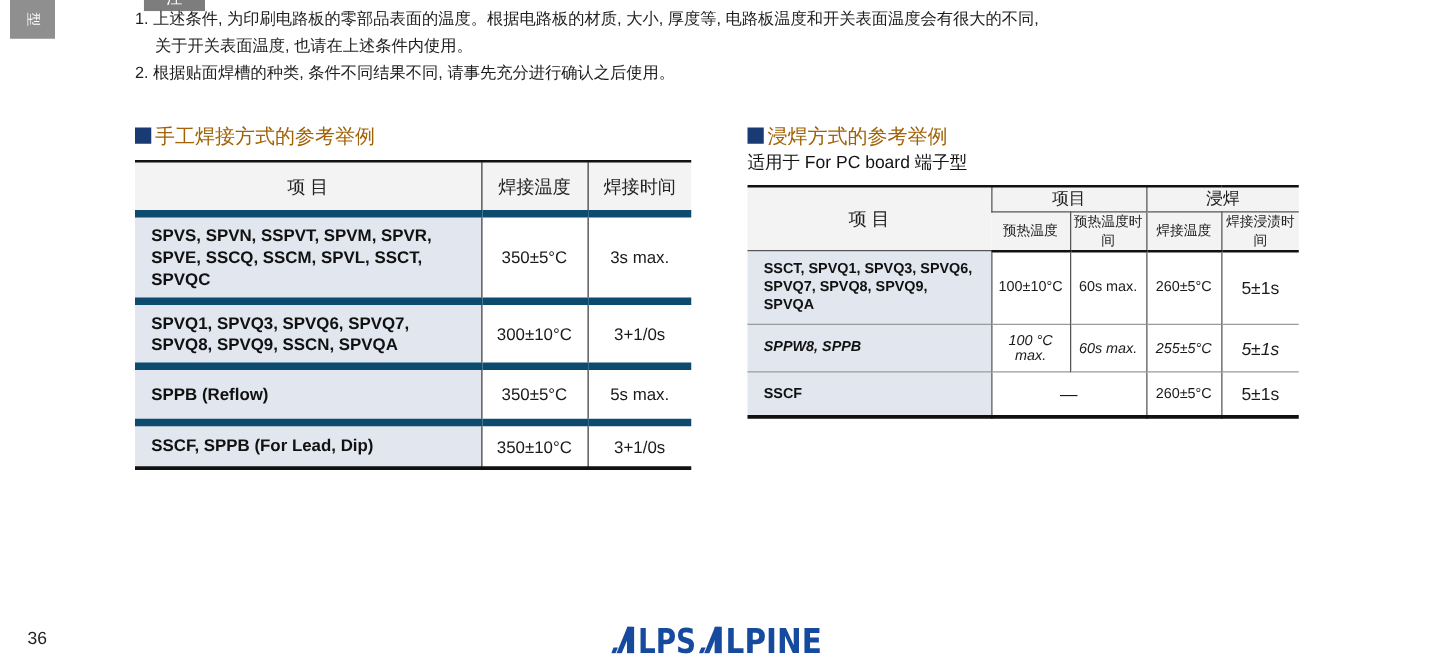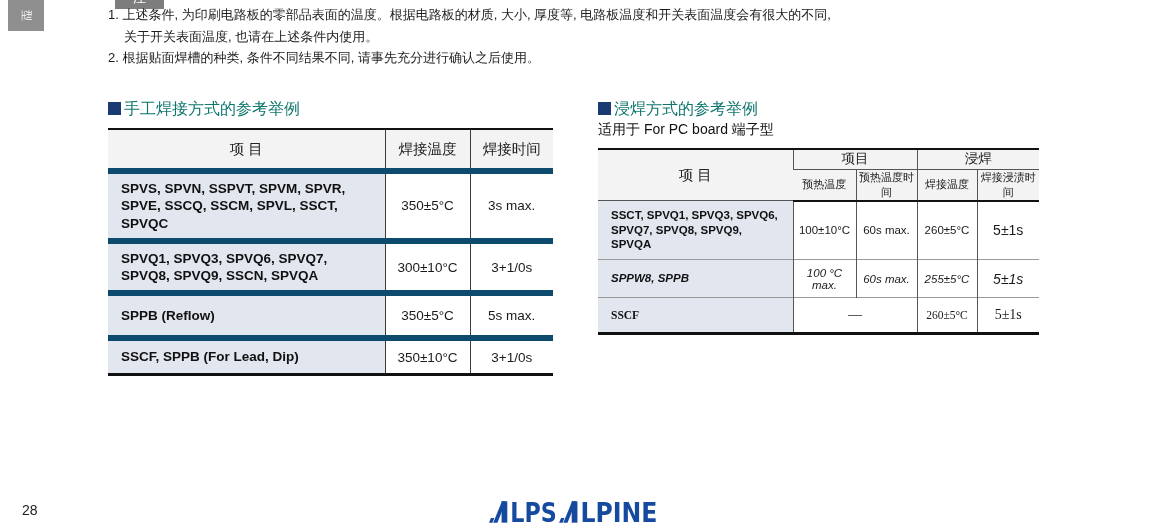--- a/index.html
+++ b/index.html
@@ -15,21 +15,21 @@
   
   .note-tab { left:115px; top:0; width:49px; height:9px; overflow:hidden; }
   .note-tab .inner { width:49px; height:22px; margin-top:-13px; background:#7d7d7d;
                      color:#fff; font-size:13px; text-align:center; line-height:22px; }
 
   
   .notes { left:108px; top:4px; width:1000px; font-size:13px; line-height:21.5px; color:#1d1d1d; }
   .notes .indent { padding-left:16px; }
 
   
-  .sec-title { font-size:16px; color:#0f766e; white-space:nowrap; }
+  .sec-title { font-size:16px; color:#a16207; white-space:nowrap; }
   .sec-title .sq { display:inline-block; width:13px; height:13px; background:#1a3a73;
                    margin-right:3px; vertical-align:-1px; }
   .subtitle { font-size:14px; color:#111; }
 
   
   table { border-collapse:collapse; table-layout:fixed; background:#fff; }
   td, th { vertical-align:middle; font-weight:normal; }
   .tbl { border-top:2px solid #111; border-bottom:3px solid #111; }
 
   .hdr { background:#f3f3f3; text-align:center; font-size:14.5px; color:#222; }
@@ -145,30 +145,30 @@
     <td class="cen">260±5°C</td>
     <td class="cen big">5±1s</td>
   </tr>
   <tr class="drow" style="height:38px;font-style:italic;">
     <td class="item">SPPW8, SPPB</td>
     <td class="cen">100 °C max.</td>
     <td class="cen">60s max.</td>
     <td class="cen">255±5°C</td>
     <td class="cen big">5±1s</td>
   </tr>
-  <tr class="drow" style="height:36px;font-family:Liberation Serif, serif;">
+  <tr class="drow" style="height:36px;">
     <td class="item">SSCF</td>
     <td class="cen big" colspan="2">—</td>
     <td class="cen">260±5°C</td>
     <td class="cen big">5±1s</td>
   </tr>
 </tbody>
   </table>
 
-<div class="abs pagenum">28</div>
+<div class="abs pagenum">36</div>
 
 <svg class="abs logo" viewBox="0 0 446 56" xmlns="http://www.w3.org/2000/svg" aria-label="ALPSALPINE">
   <g fill="#164a9e">
     <polygon points="0,56 9,56 14,44 5,44"></polygon>
     <polygon points="11,56 22,56 45,0 34,0"></polygon>
     <polygon points="33,0 48,0 48,56 33,56"></polygon>
   </g>
   <text x="56" y="55" font-size="72" font-weight="bold" fill="#164a9e" font-family="DejaVu Sans, Liberation Sans, sans-serif" textLength="122" lengthAdjust="spacingAndGlyphs">LPS</text>
   <g fill="#164a9e" transform="translate(184,0)">
     <polygon points="0,56 9,56 14,44 5,44"></polygon>

